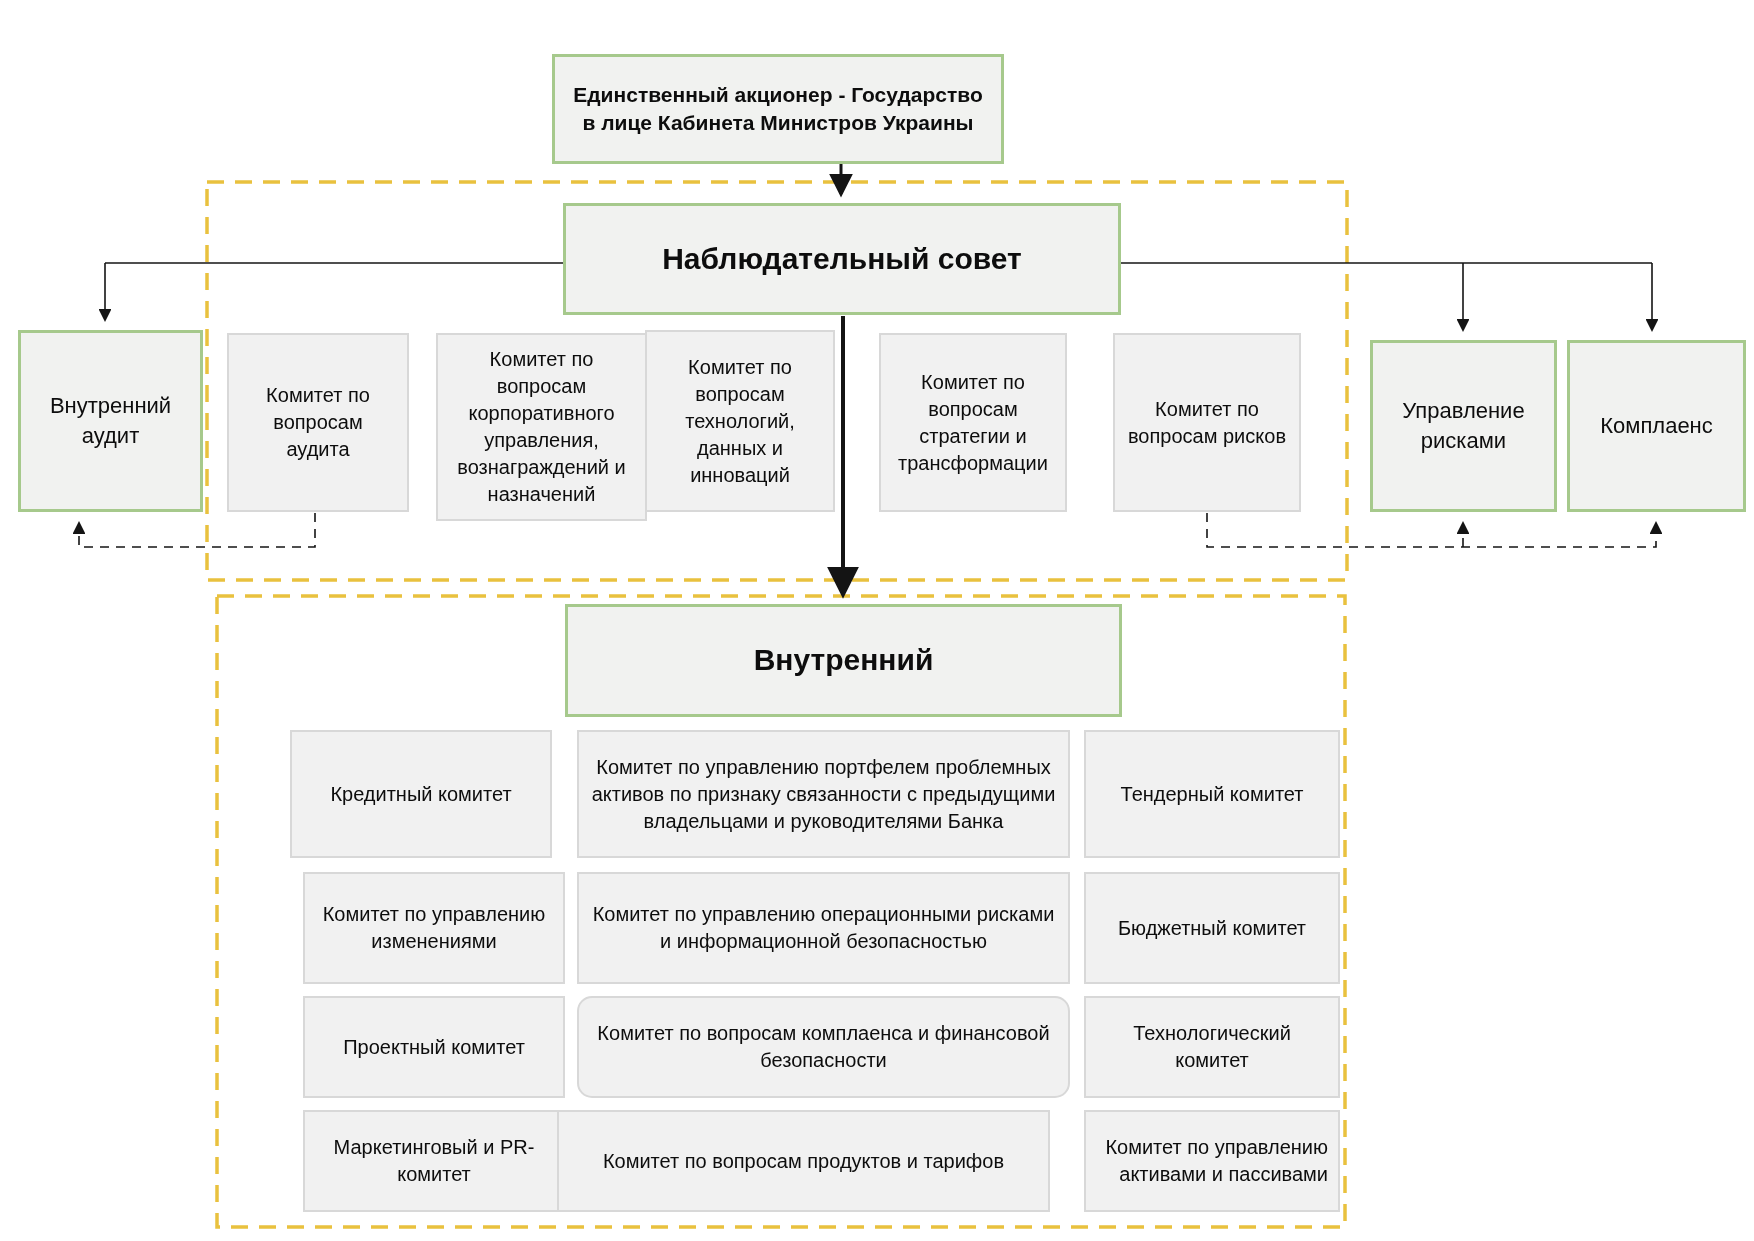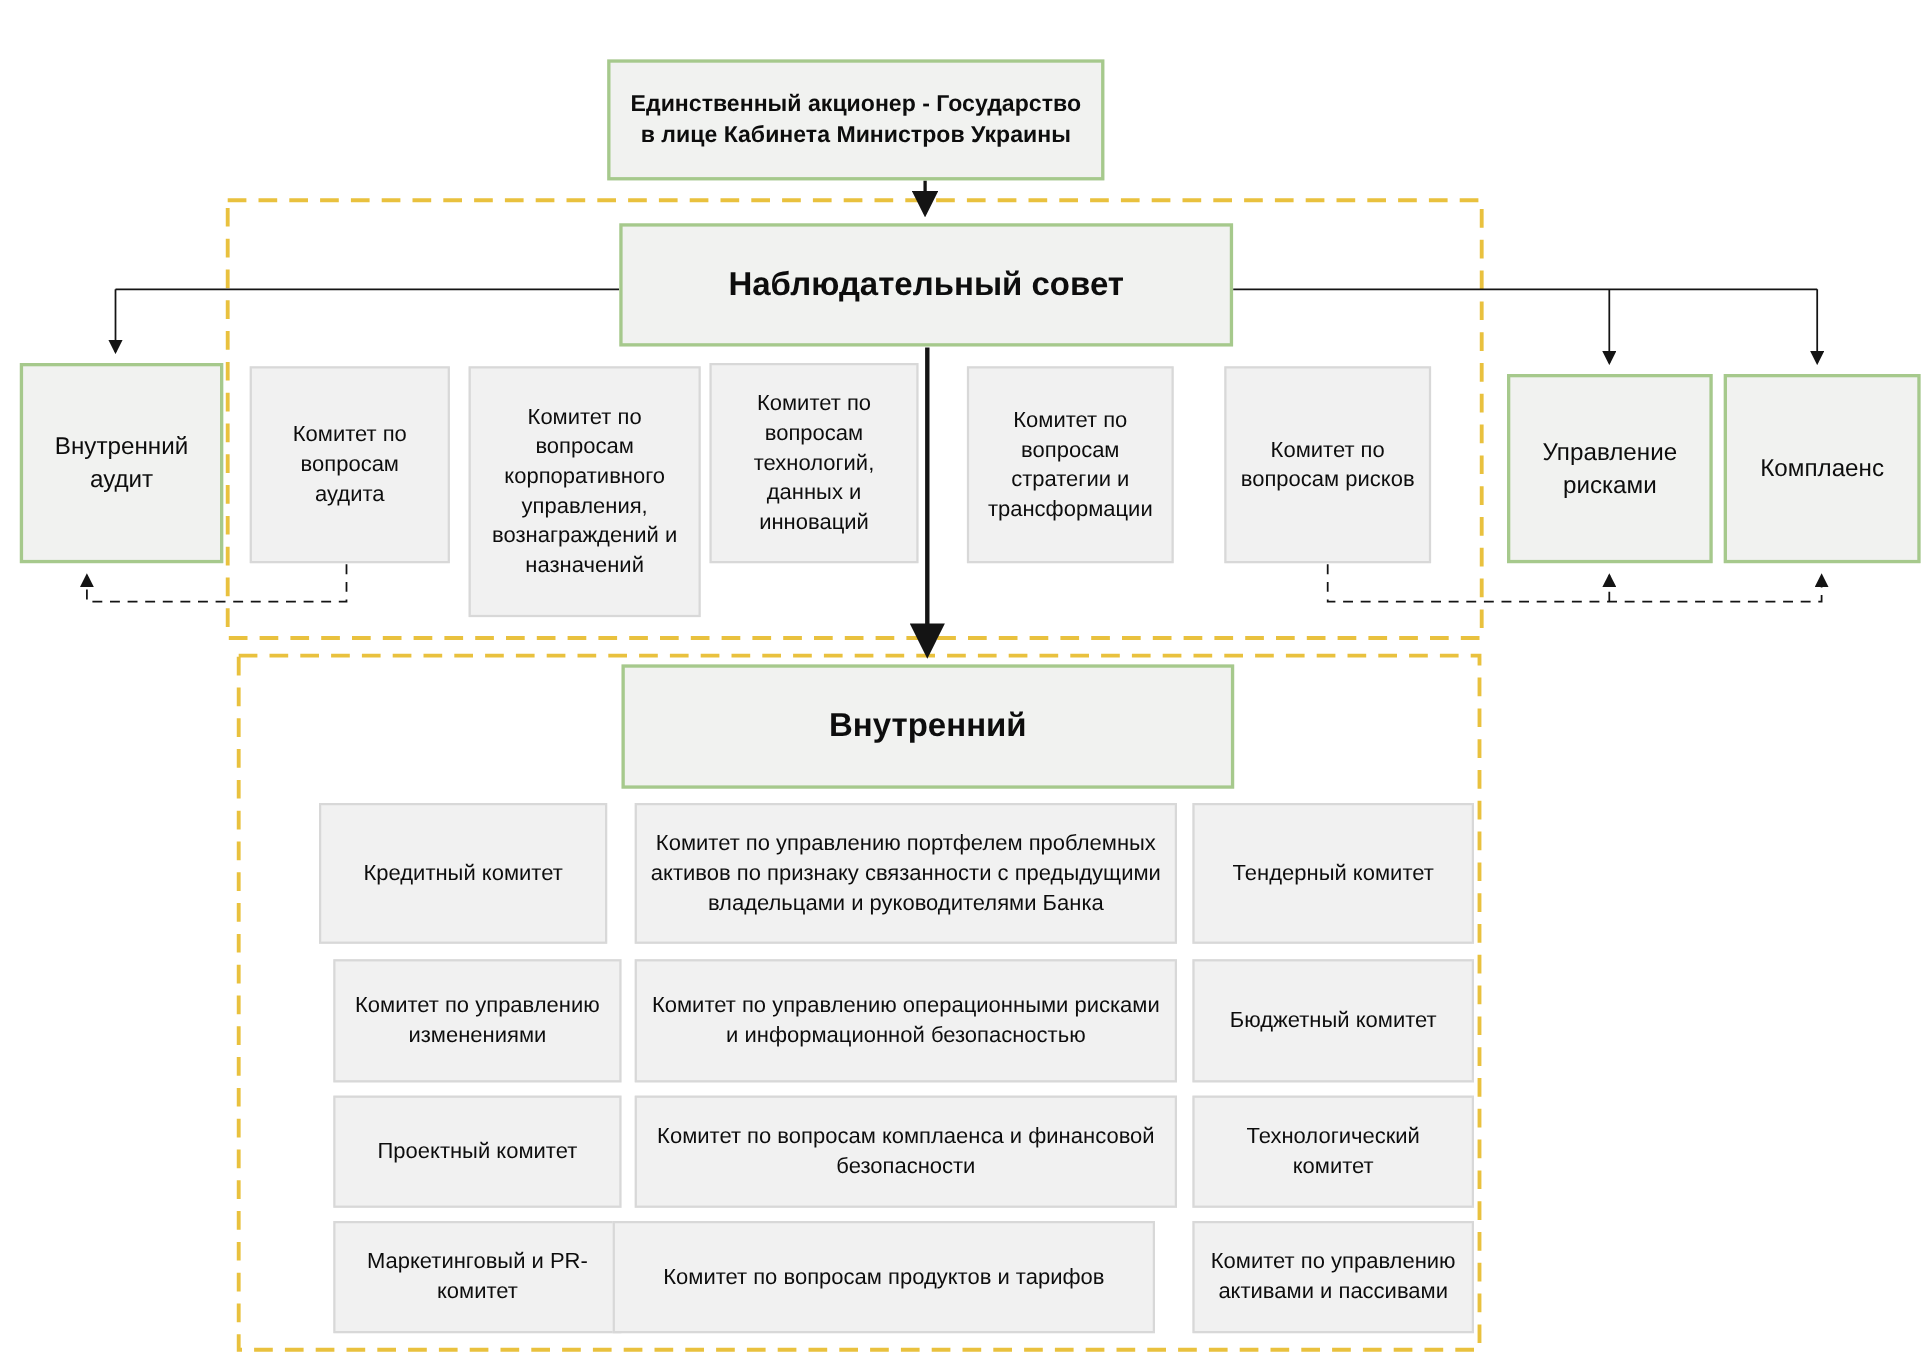--- a/index.html
+++ b/index.html
@@ -62,36 +62,36 @@
 
   <div class="node green bold" style="left:552px; top:54px; width:452px; height:110px; font-size:21px;">Единственный акционер - Государство в лице Кабинета Министров Украины</div>
 
   <div class="node green bold" style="left:563px; top:203px; width:558px; height:112px;">Наблюдательный совет</div>
 
   <div class="node green unit" style="left:18px; top:330px; width:185px; height:182px;text-align:center;">Внутренний аудит</div>
   <div class="node green unit" style="left:1370px; top:340px; width:187px; height:172px;">Управление рисками</div>
   <div class="node green unit" style="left:1567px; top:340px; width:179px; height:172px;">Комплаенс</div>
 
   <div class="node" style="left:227px; top:333px; width:182px; height:179px;">Комитет по вопросам аудита</div>
-  <div class="node" style="left:426px; top:333px; width:211px; height:228px;">Комитет по вопросам корпоративного управления, вознаграждений и назначений</div>
+  <div class="node" style="left:436px; top:333px; width:211px; height:188px;">Комитет по вопросам корпоративного управления, вознаграждений и назначений</div>
   <div class="node" style="left:645px; top:330px; width:190px; height:182px;">Комитет по вопросам технологий, данных и инноваций</div>
   <div class="node" style="left:879px; top:333px; width:188px; height:179px;">Комитет по вопросам стратегии и трансформации</div>
   <div class="node" style="left:1113px; top:333px; width:188px; height:179px;">Комитет по вопросам рисков</div>
 
   <div class="node green bold" style="left:565px; top:604px; width:557px; height:113px;">Внутренний</div>
 
   <div class="node" style="left:290px; top:730px; width:262px; height:128px;">Кредитный комитет</div>
   <div class="node" style="left:577px; top:730px; width:493px; height:128px;">Комитет по управлению портфелем проблемных активов по признаку связанности с предыдущими владельцами и руководителями Банка</div>
   <div class="node" style="left:1084px; top:730px; width:256px; height:128px;">Тендерный комитет</div>
 
   <div class="node" style="left:303px; top:872px; width:262px; height:112px;">Комитет по управлению изменениями</div>
   <div class="node" style="left:577px; top:872px; width:493px; height:112px;">Комитет по управлению операционными рисками и информационной безопасностью</div>
   <div class="node" style="left:1084px; top:872px; width:256px; height:112px;">Бюджетный комитет</div>
 
   <div class="node" style="left:303px; top:996px; width:262px; height:102px;">Проектный комитет</div>
-  <div class="node" style="left:577px; top:996px; width:493px; height:102px;">Комитет по вопросам комплаенса и финансовой безопасности</div>
+  <div class="node" style="left:577px; top:996px; width:493px; height:102px;border-radius:15px;">Комитет по вопросам комплаенса и финансовой безопасности</div>
   <div class="node" style="left:1084px; top:996px; width:256px; height:102px;">Технологический комитет</div>
 
   <div class="node" style="left:303px; top:1110px; width:262px; height:102px;">Маркетинговый и PR-комитет</div>
   <div class="node" style="left:557px; top:1110px; width:493px; height:102px;">Комитет по вопросам продуктов и тарифов</div>
-  <div class="node" style="left:1084px; top:1110px; width:256px; height:102px;">Комитет по управлению активами и пассивами</div>
+  <div class="node" style="left:1084px; top:1110px; width:256px; height:102px;text-align:right;">Комитет по управлению активами и пассивами</div>
 
 </div>
 
 </body></html>

